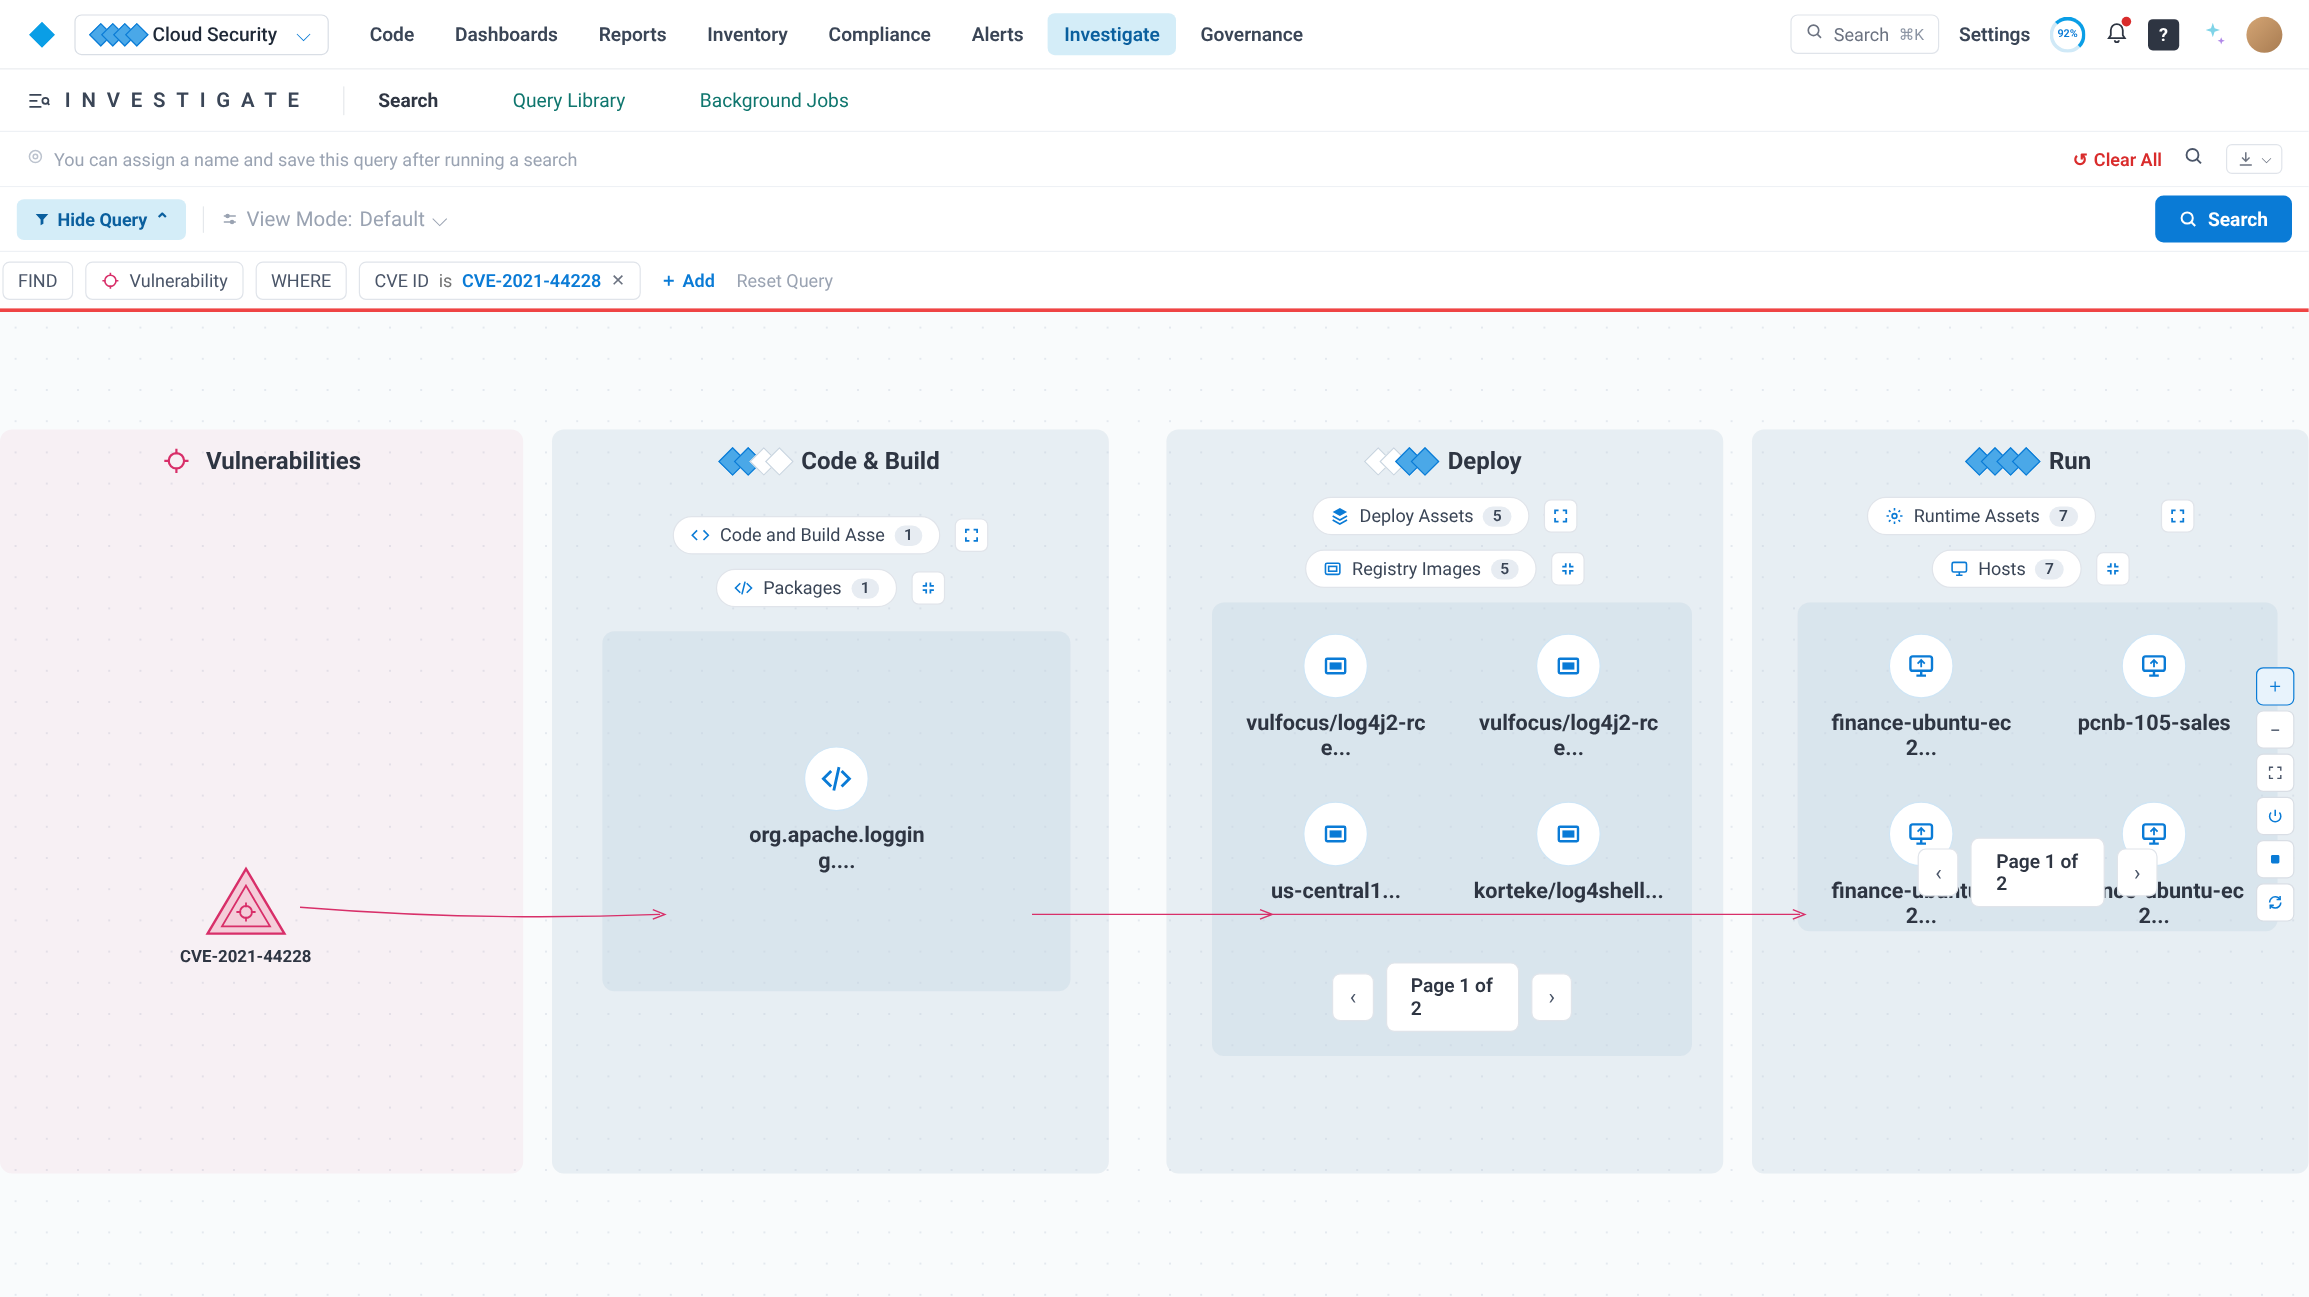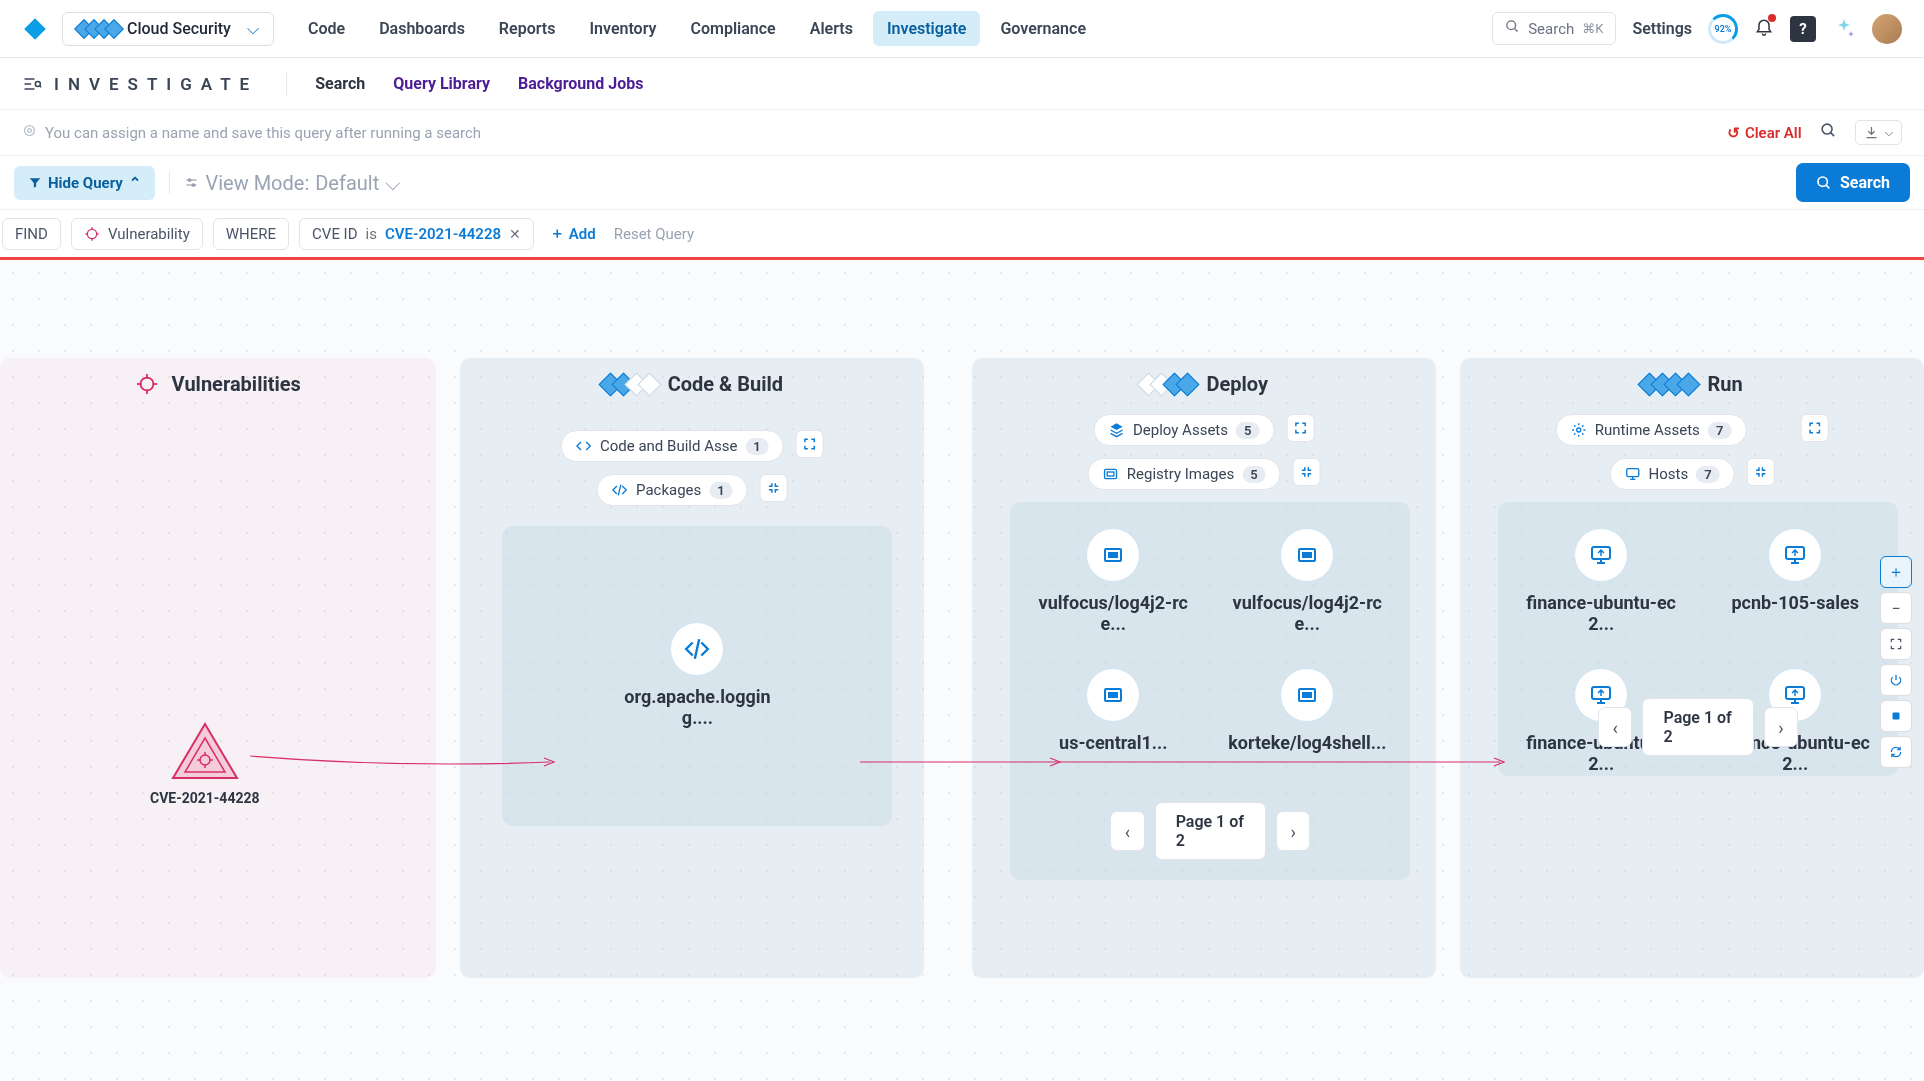--- a/index.html
+++ b/index.html
@@ -28,34 +28,34 @@
 .help-icon { width: 26px; height: 26px; background: #2e3542; color: #fff; border-radius: 4px; display: flex; align-items: center; justify-content: center; font-size: 15px; font-weight: 700; cursor: pointer; }
 .sparkle { width: 24px; height: 24px; cursor: pointer; }
 .avatar { width: 30px; height: 30px; border-radius: 50%; background: linear-gradient(135deg,#d4a574,#a87c52); cursor: pointer; }
 
 
 .subnav { height: 52px; background: #fff; display: flex; align-items: center; padding: 0 22px; gap: 28px; border-bottom: 1px solid #eef1f5; }
 .subnav-title { font-size: 17px; font-weight: 600; letter-spacing: 9px; color: #3a4556; display: flex; align-items: center; gap: 12px; }
 .subnav-title svg { letter-spacing: 0; }
 .subnav-divider { width: 1px; height: 24px; background: #e5e8ec; }
 .subnav-tab { font-size: 16px; font-weight: 700; color: #2e3542; cursor: pointer; }
-.subnav-tab.inactive { font-weight: 700; color: #4c1d95; }
+.subnav-tab.inactive { font-weight: 400; color: #0f766e; margin-left: 34px; }
 
 
 .infobar { height: 46px; background: #fff; border-bottom: 1px solid #eef1f5; display: flex; align-items: center; padding: 0 22px; font-size: 15px; color: #9aa3b2; gap: 8px; }
 .infobar-right { margin-left: auto; display: flex; align-items: center; gap: 18px; }
 .clear-all { color: #d92c2c; font-size: 15px; font-weight: 600; cursor: pointer; display: flex; align-items: center; gap: 5px; }
 .icon-btn { cursor: pointer; color: #4a5568; font-size: 17px; }
 .download-split { display: flex; align-items: center; border: 1px solid #e0e4ea; border-radius: 5px; padding: 4px 8px; cursor: pointer; gap: 6px; color: #6b7280; }
 
 
 .querybar { height: 54px; background: #fff; border-bottom: 1px solid #eef1f5; display: flex; align-items: center; padding: 0 14px; gap: 14px; }
 .hide-query { background: #d4edf8; color: #0a5f9e; font-weight: 700; font-size: 15px; padding: 8px 14px; border-radius: 6px; display: flex; align-items: center; gap: 6px; cursor: pointer; }
 .vm-sep { width: 1px; height: 22px; background: #e5e8ec; }
-.view-mode { color: #9aa3b2; font-size: 20px; display: flex; align-items: center; gap: 6px; cursor: pointer; }
+.view-mode { color: #9aa3b2; font-size: 17px; display: flex; align-items: center; gap: 6px; cursor: pointer; }
 .search-btn { margin-left: auto; background: #0a7bd6; color: #fff; font-weight: 700; font-size: 16px; padding: 10px 20px; border-radius: 7px; display: flex; align-items: center; gap: 8px; cursor: pointer; border: none; }
 
 
 .pillrow { height: 50px; background: #fff; border-bottom: 3px solid #ef4444; display: flex; align-items: center; padding: 0 2px; gap: 10px; }
 .pill { border: 1px solid #e0e4ea; border-radius: 6px; padding: 6px 12px; font-size: 15px; color: #4a5568; display: flex; align-items: center; gap: 8px; background: #fff; }
 .pill .cve { color: #0a7bd6; font-weight: 600; }
 .pill .x { cursor: pointer; color: #6b7280; font-size: 14px; }
 .add-btn { color: #0a7bd6; font-weight: 600; font-size: 15px; display: flex; align-items: center; gap: 4px; cursor: pointer; margin-left: 6px; }
 .reset-btn { color: #9aa3b2; font-size: 15px; cursor: pointer; margin-left: 8px; }
 .target-icon { width: 16px; height: 16px; }
@@ -74,21 +74,21 @@
 
 .vuln-node { position: absolute; left: 150px; top: 362px; text-align: center; }
 .vuln-triangle { width: 72px; height: 62px; margin: 0 auto 8px; }
 .vuln-label { font-size: 14px; font-weight: 700; color: #2e3542; }
 
 .subcol-chips { position: absolute; top: 72px; left: 50%; transform: translateX(-50%); display: flex; flex-direction: column; align-items: center; gap: 12px; }
 .subcol-chips.deploy { top: 56px; }
 .subcol-chips.run { top: 56px; }
 .chip { background: #fff; border: 1px solid #e0e4ea; border-radius: 18px; padding: 6px 14px; font-size: 15px; color: #3a4556; display: flex; align-items: center; gap: 8px; cursor: pointer; white-space: nowrap; }
 .chip .count { background: #e7ecf2; border-radius: 10px; padding: 1px 8px; font-size: 13px; font-weight: 600; }
-.chip-row { display: flex; gap: 12px; }
+.chip-row { display: flex; align-items: center; gap: 12px; }
 .expand-ic { width: 28px; height: 28px; background: #fff; border: 1px solid #e0e4ea; border-radius: 6px; display: flex; align-items: center; justify-content: center; cursor: pointer; color: #0a7bd6; }
 
 .inner-box { position: absolute; background: rgba(198,214,228,0.4); border-radius: 10px; }
 .inner-code { left: 42px; top: 168px; width: 390px; height: 300px; }
 .inner-deploy { left: 38px; top: 144px; width: 400px; height: 378px; }
 .inner-run { left: 38px; top: 144px; width: 400px; height: 274px; }
 
 .node { position: absolute; width: 162px; text-align: center; }
 .node-circle { width: 54px; height: 54px; background: #fff; border: 1.5px solid #cfe5f5; border-radius: 50%; margin: 0 auto 10px; display: flex; align-items: center; justify-content: center; color: #0a7bd6; }
 .node-label { font-size: 18px; font-weight: 700; color: #2e3542; word-break: break-all; }

